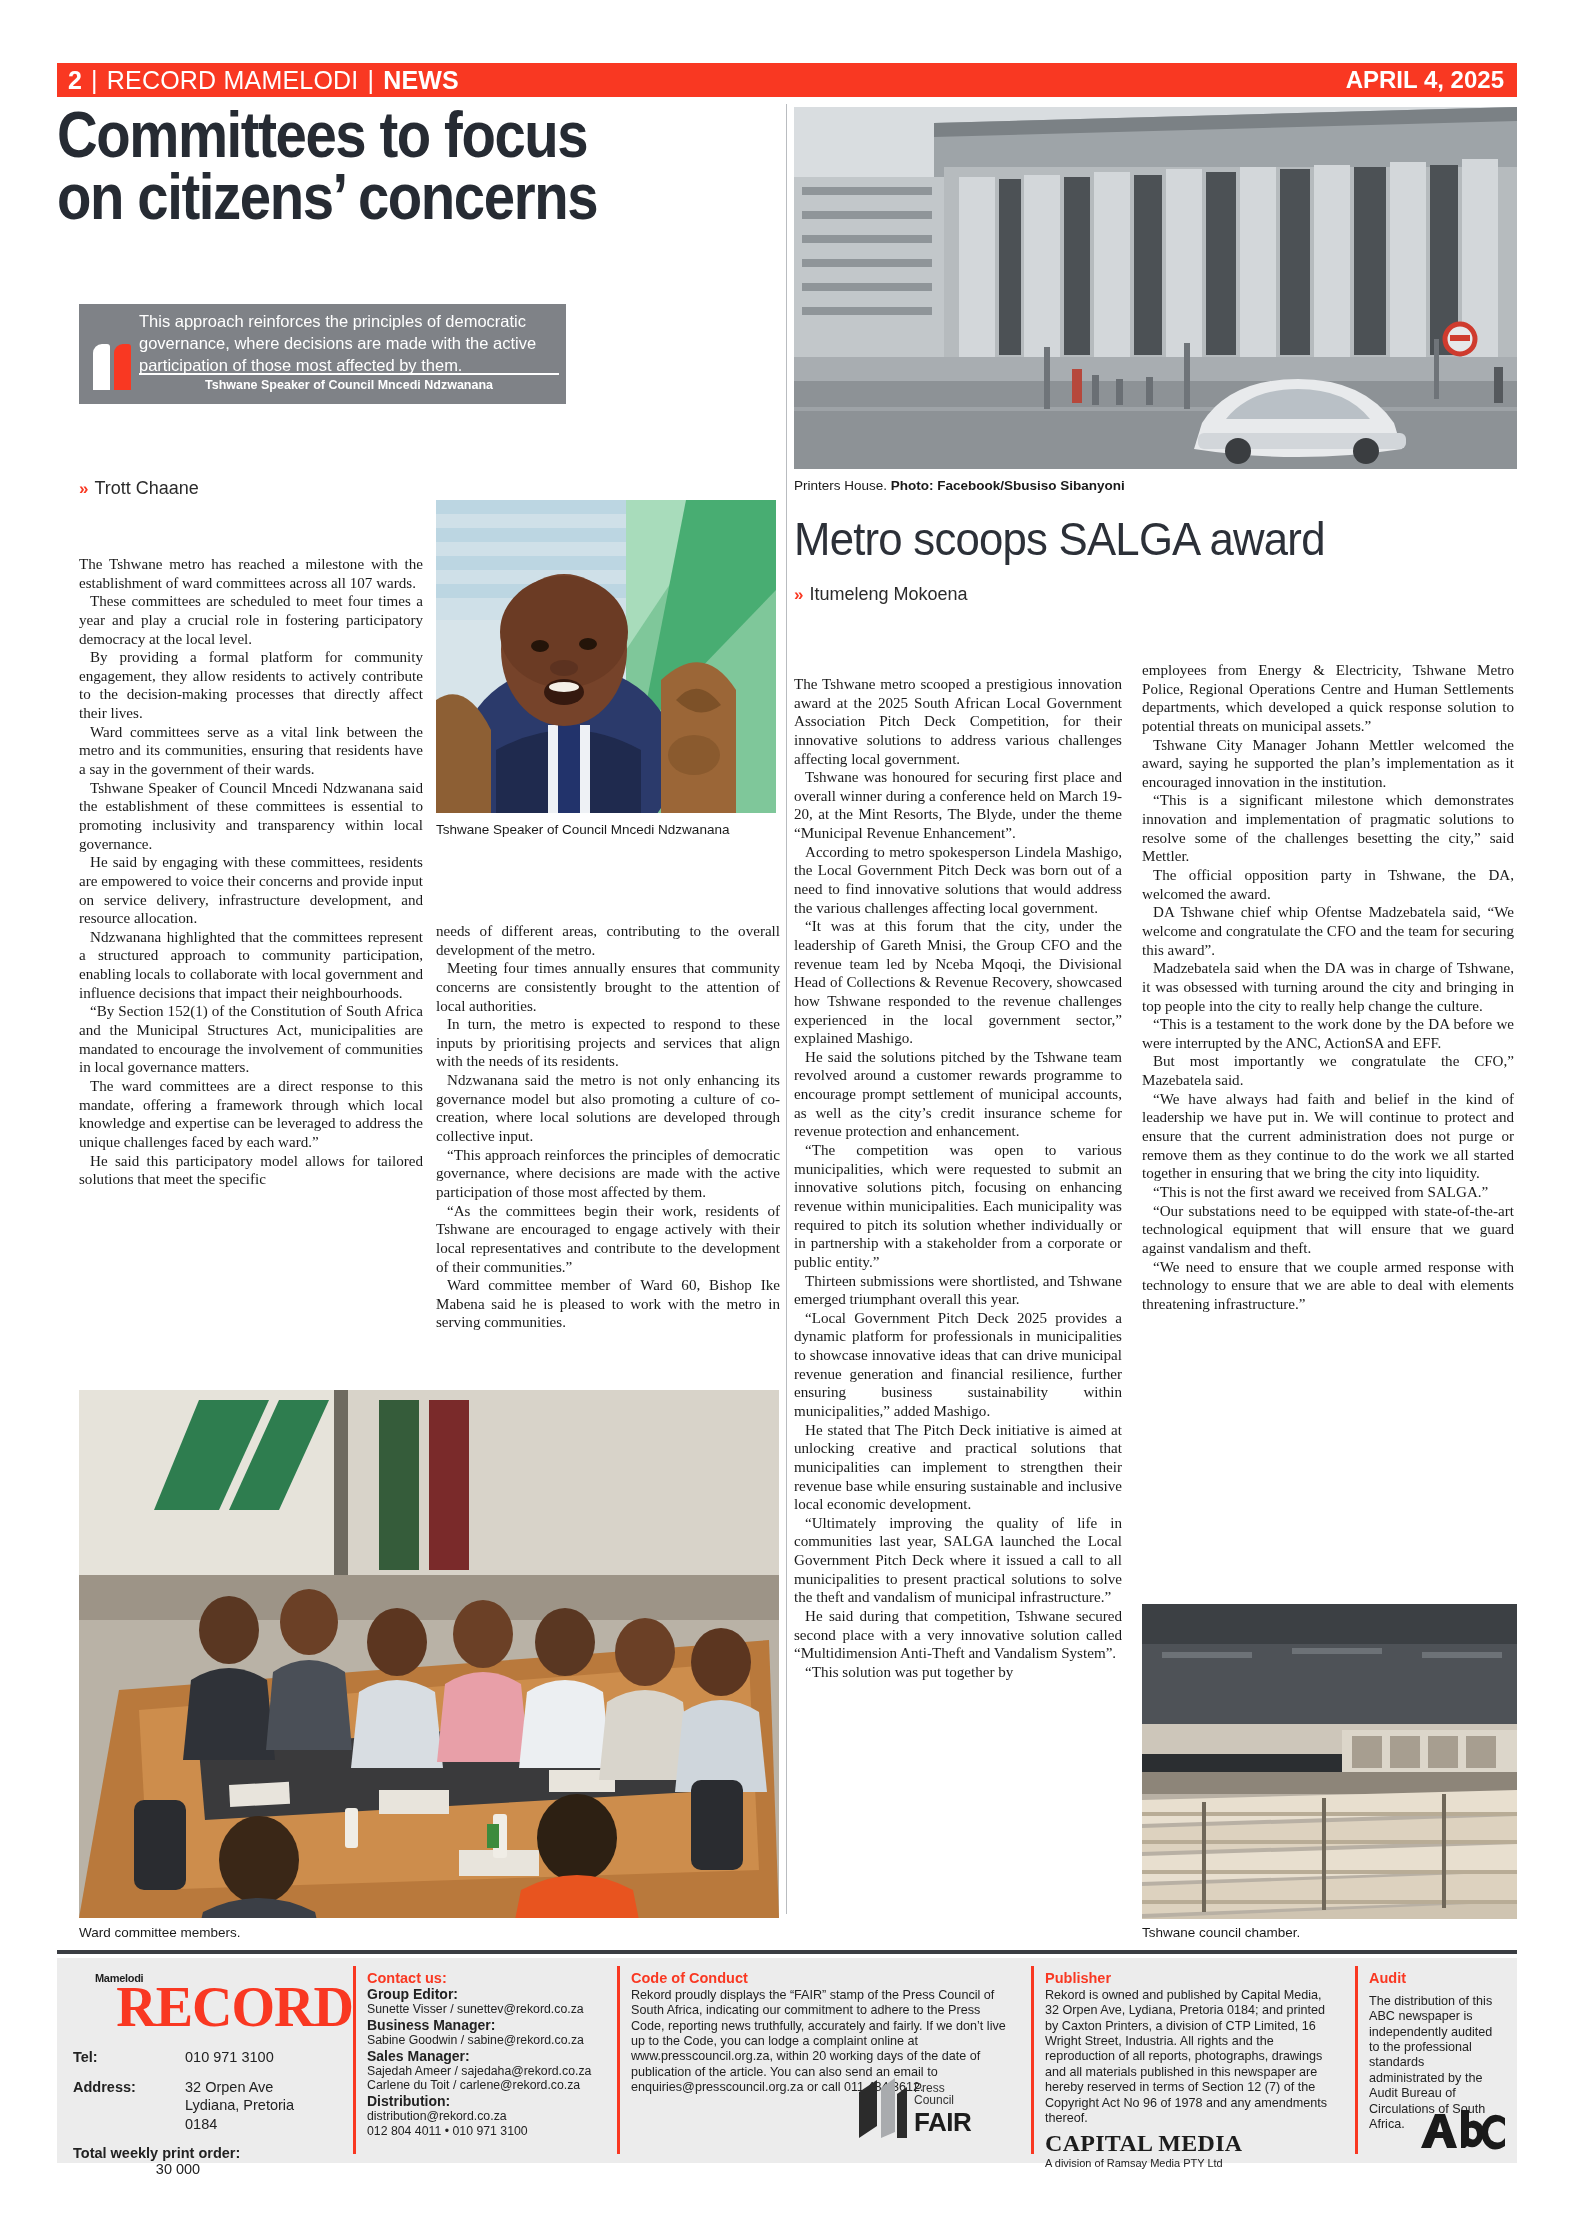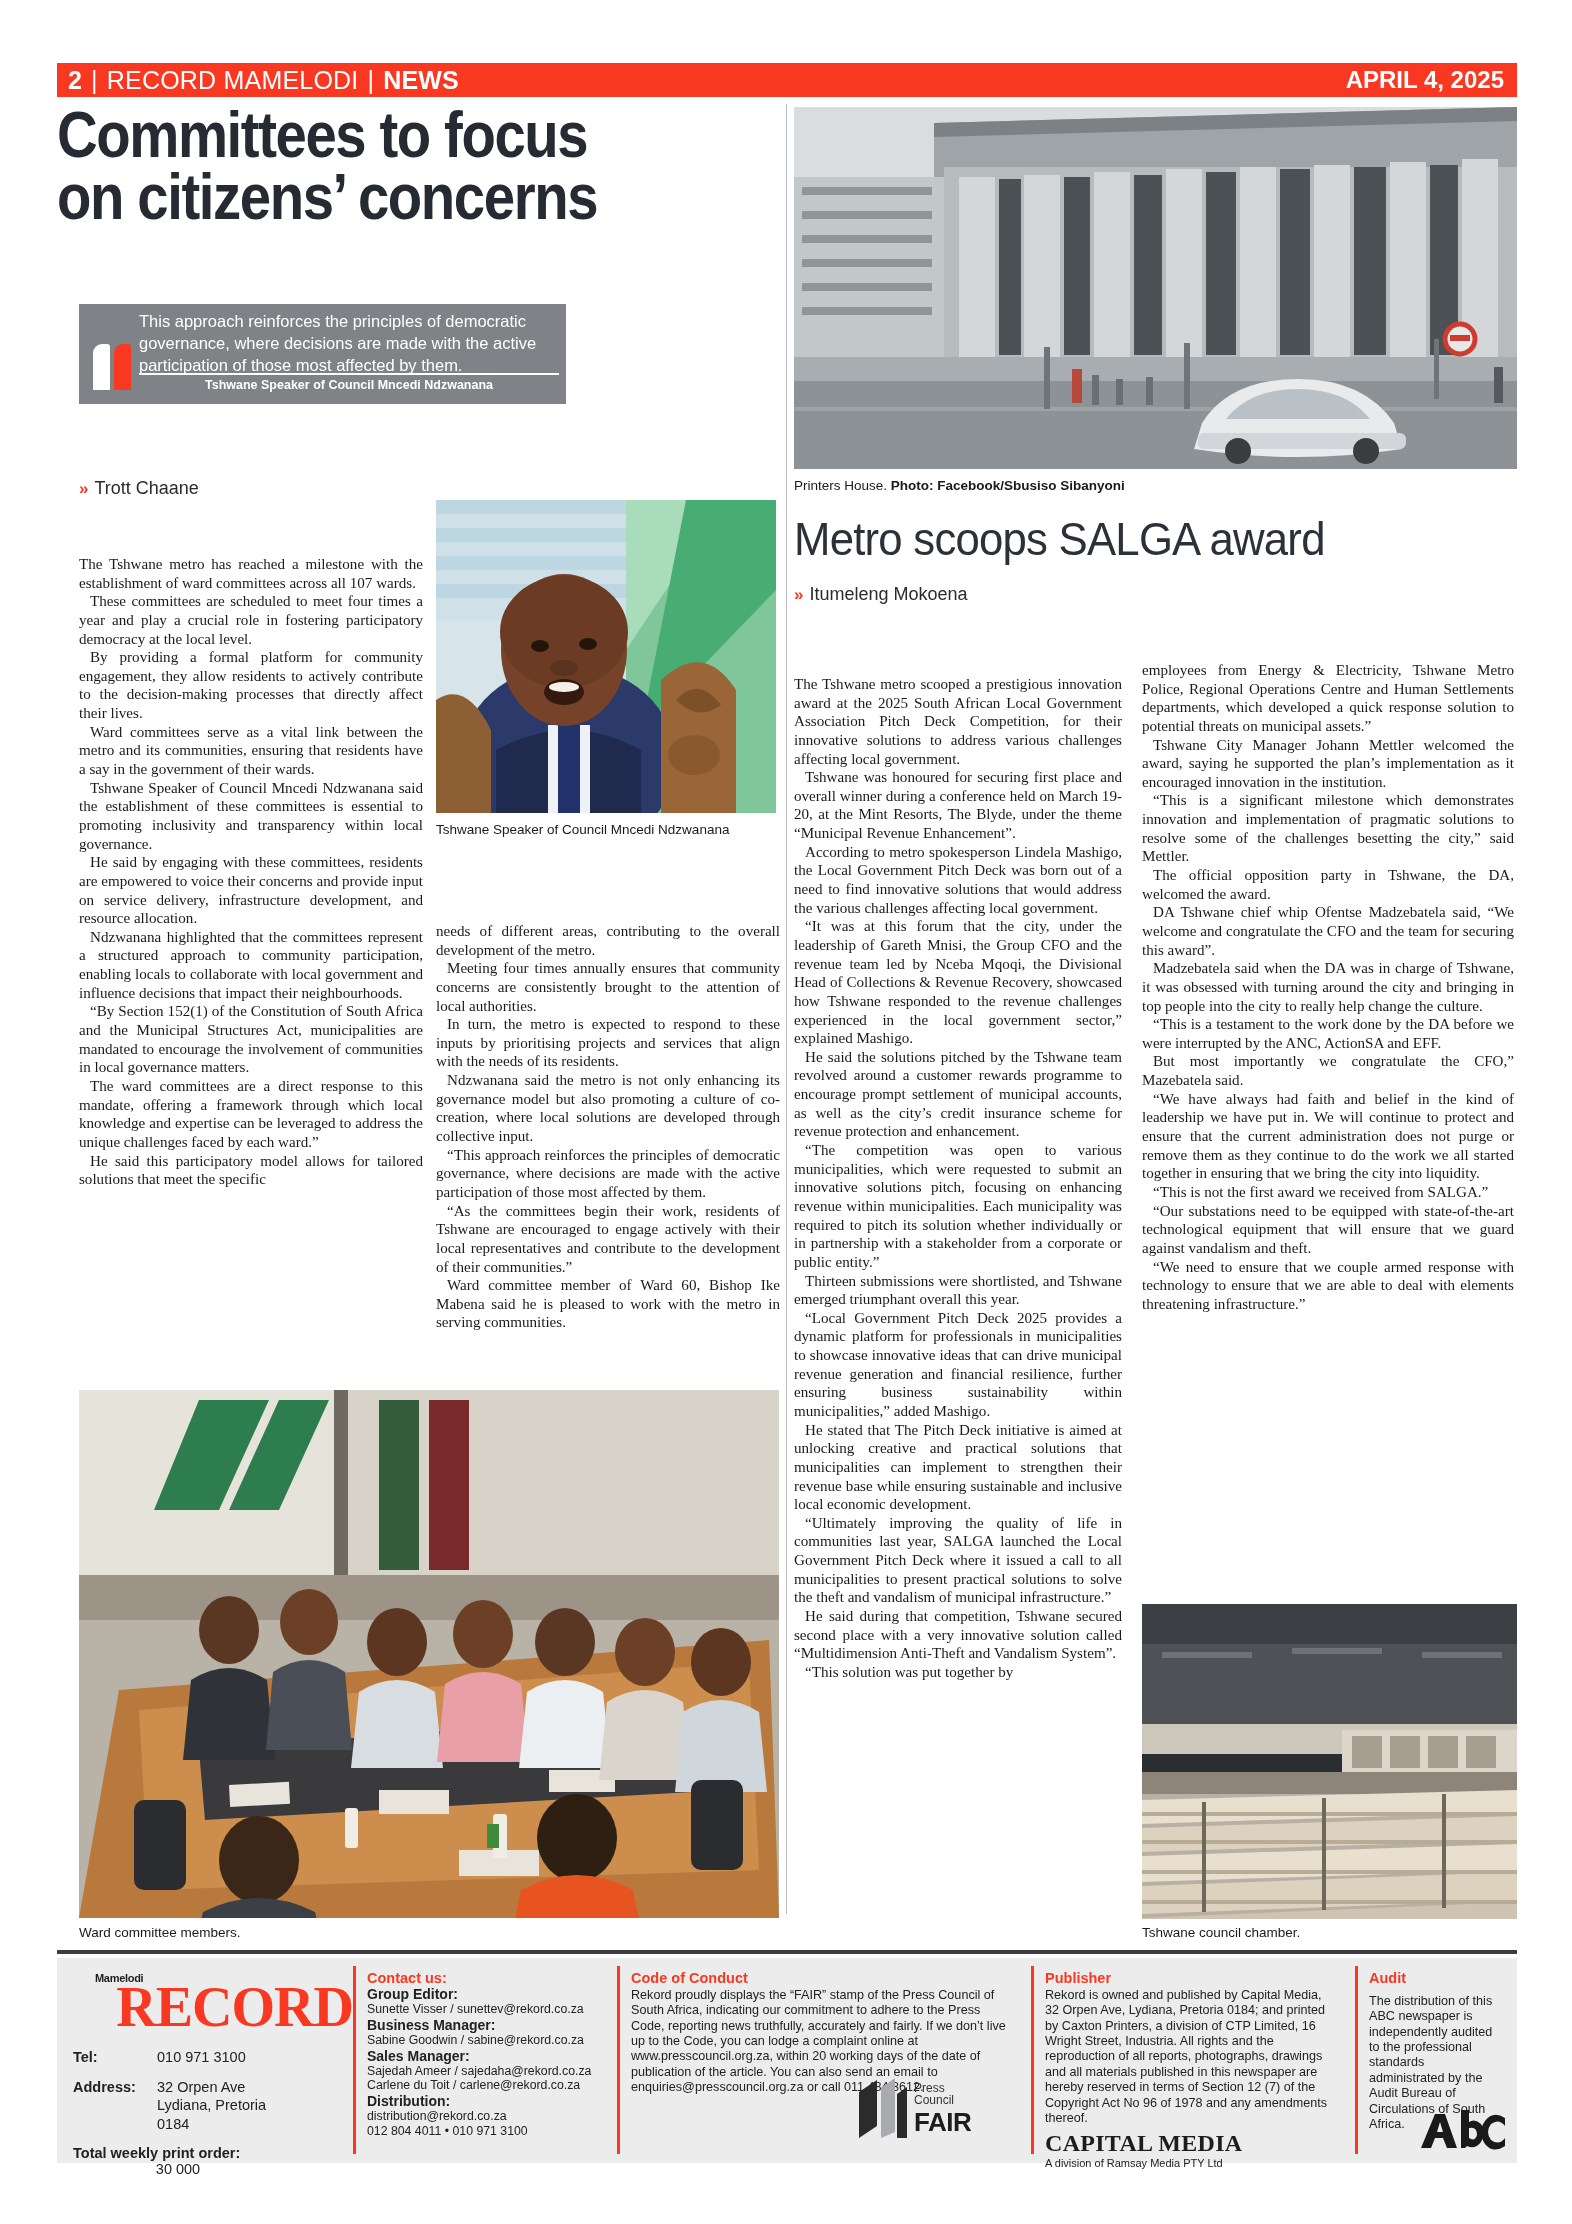--- a/index.html
+++ b/index.html
@@ -103,21 +103,21 @@
   .fhead { color: #f93822; font-weight: bold; font-size: 14.5px; }
   .fsub { font-weight: bold; font-size: 14px; color: #222; }
   .ftxt { font-size: 12.3px; color: #222; line-height: 1.2; }
   .fbody { font-size: 12.6px; color: #222; line-height: 1.22; }
 
   .logo-mamelodi { font-family: "Liberation Sans", sans-serif; font-weight: bold;
     font-size: 11px; color: #1d1d1d; letter-spacing: -0.3px; }
   .logo-record { font-family: "Liberation Serif", serif; font-weight: bold;
     font-size: 56px; color: #f93822; letter-spacing: -1px; line-height: .95; }
 
-  .kv { display: flex; font-size: 14.5px; color: #222; line-height: 1.25;}
+  .kv { display: flex; font-size: 14.5px; color: #222; line-height: 1.25; gap: 28px;}
   .kv .k { font-weight: bold; width: 84px; flex: none; }
   .kv .v { font-weight: 400; }
 
   .capital-media { font-family: "Liberation Serif", serif; font-weight: bold;
     font-size: 24px; color: #1d1d1d; letter-spacing: .3px;}
   .capital-sub { font-size: 11px; color: #222; }
 
   .pc-logo-txt { font-family:"Liberation Sans", sans-serif; font-size: 12px; color:#333; line-height:1.05;}
   .pc-fair { font-family:"Liberation Sans", sans-serif; font-weight:bold; font-size: 26px; color:#1d1d1d; letter-spacing:-.5px;}
 </style>

